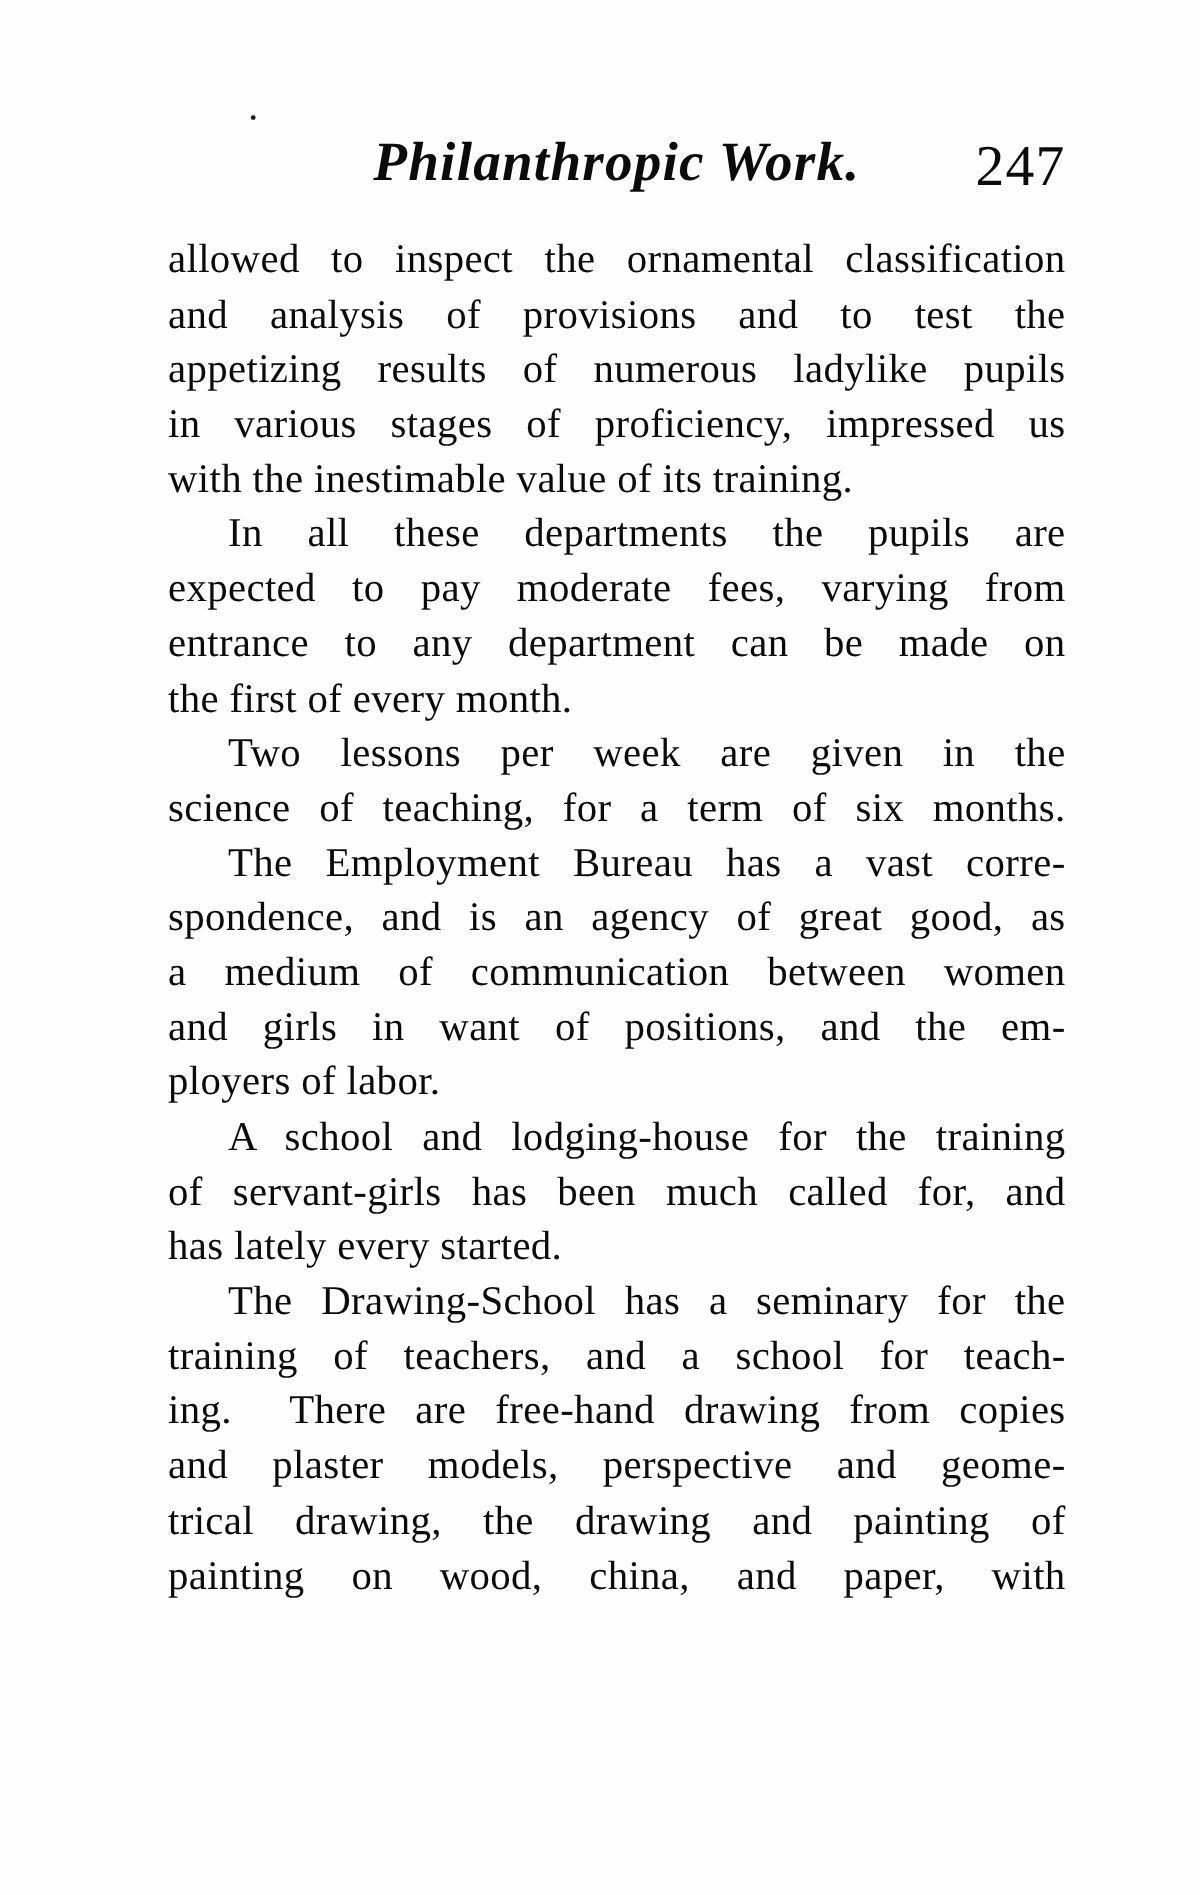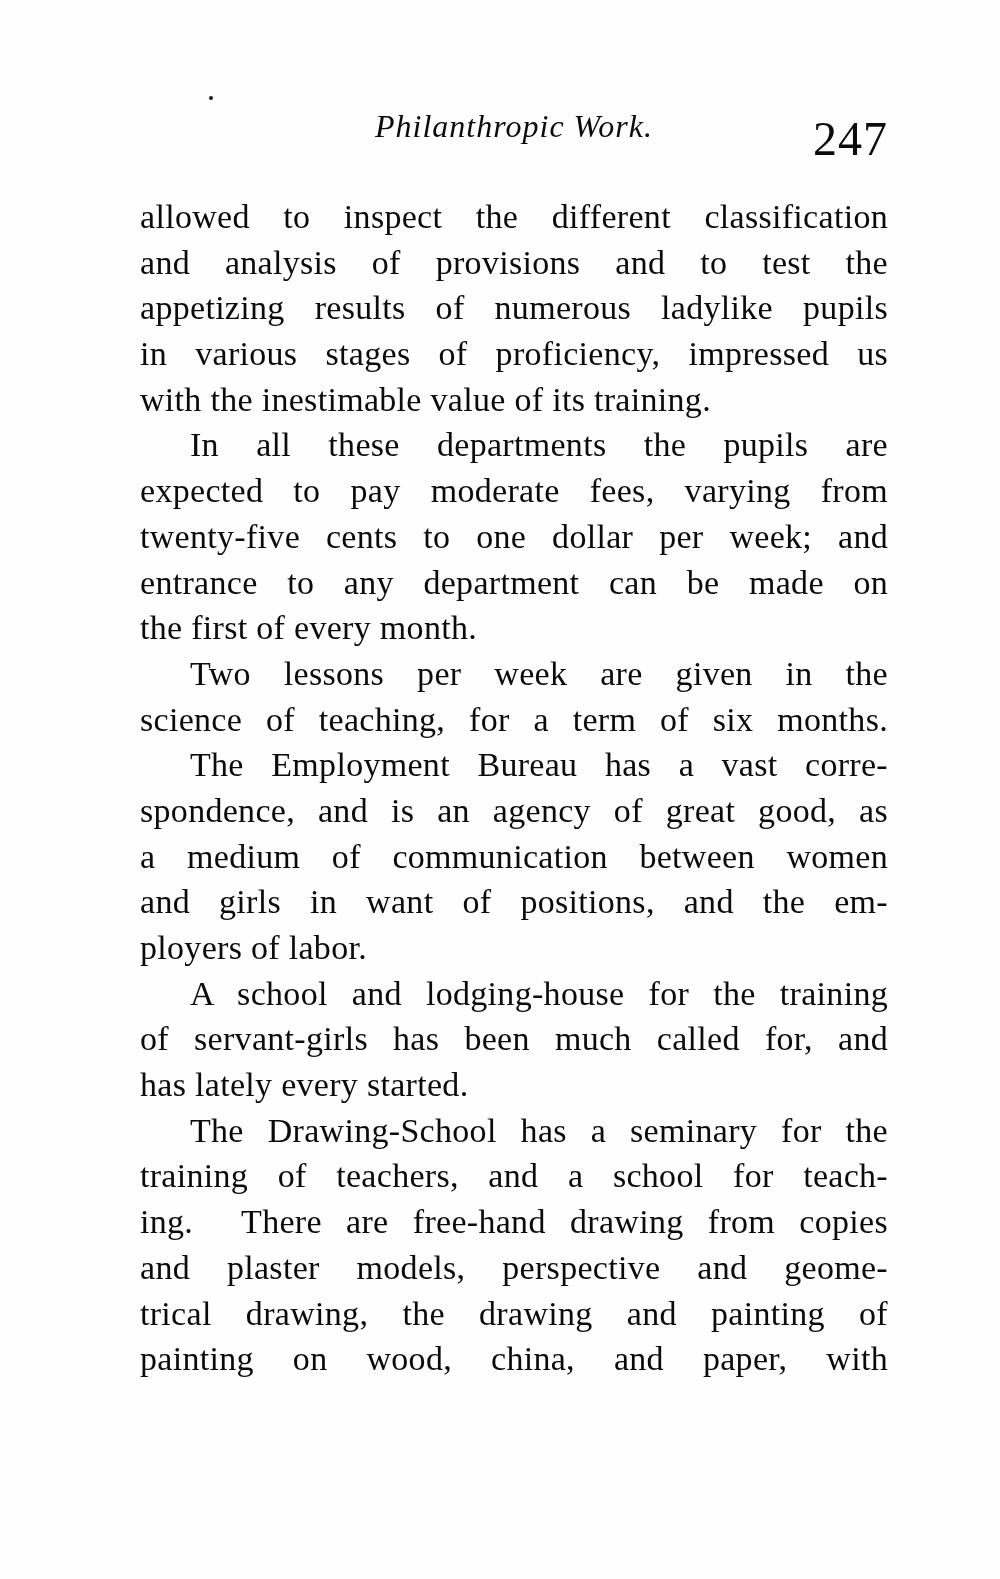--- a/index.html
+++ b/index.html
@@ -31,23 +31,24 @@
     top: 108px;
     width: 748px;
     height: 52px;
   }
   .running-title {
     position: absolute;
     left: 0;
     width: 100%;
     text-align: center;
     font-style: italic;
-    font-size: 32px;
+    font-size: 46px;
     letter-spacing: 1px;
     white-space: nowrap;
+    font-weight: bold;
   }
   .page-number {
     position: absolute;
     right: 0;
     top: 3px;
     font-size: 48px;
     letter-spacing: 1px;
   }
   .body-text {
     position: absolute;
@@ -78,30 +79,29 @@
 <body>
 
 <div class="page">
   <span class="scan-dot"></span>
   <div class="header">
     <div class="running-title">Philanthropic Work.</div>
     <div class="page-number">247</div>
   </div>
   <div class="body-text" id="body-text">
       <div class="para">
-        <div class="line">allowed to inspect the different classification</div>
+        <div class="line">allowed to inspect the ornamental classification</div>
         <div class="line">and analysis of provisions and to test the</div>
         <div class="line">appetizing results of numerous ladylike pupils</div>
         <div class="line">in various stages of proficiency, impressed us</div>
         <div class="line lastline">with the inestimable value of its training.</div>
       </div>
       <div class="para">
         <div class="line indent">In all these departments the pupils are</div>
         <div class="line">expected to pay moderate fees, varying from</div>
-        <div class="line">twenty-five cents to one dollar per week; and</div>
         <div class="line">entrance to any department can be made on</div>
         <div class="line lastline">the first of every month.</div>
       </div>
       <div class="para">
         <div class="line indent">Two lessons per week are given in the</div>
         <div class="line">science of teaching, for a term of six months.</div>
       </div>
       <div class="para">
         <div class="line indent">The Employment Bureau has a vast corre-</div>
         <div class="line">spondence, and is an agency of great good, as</div>

